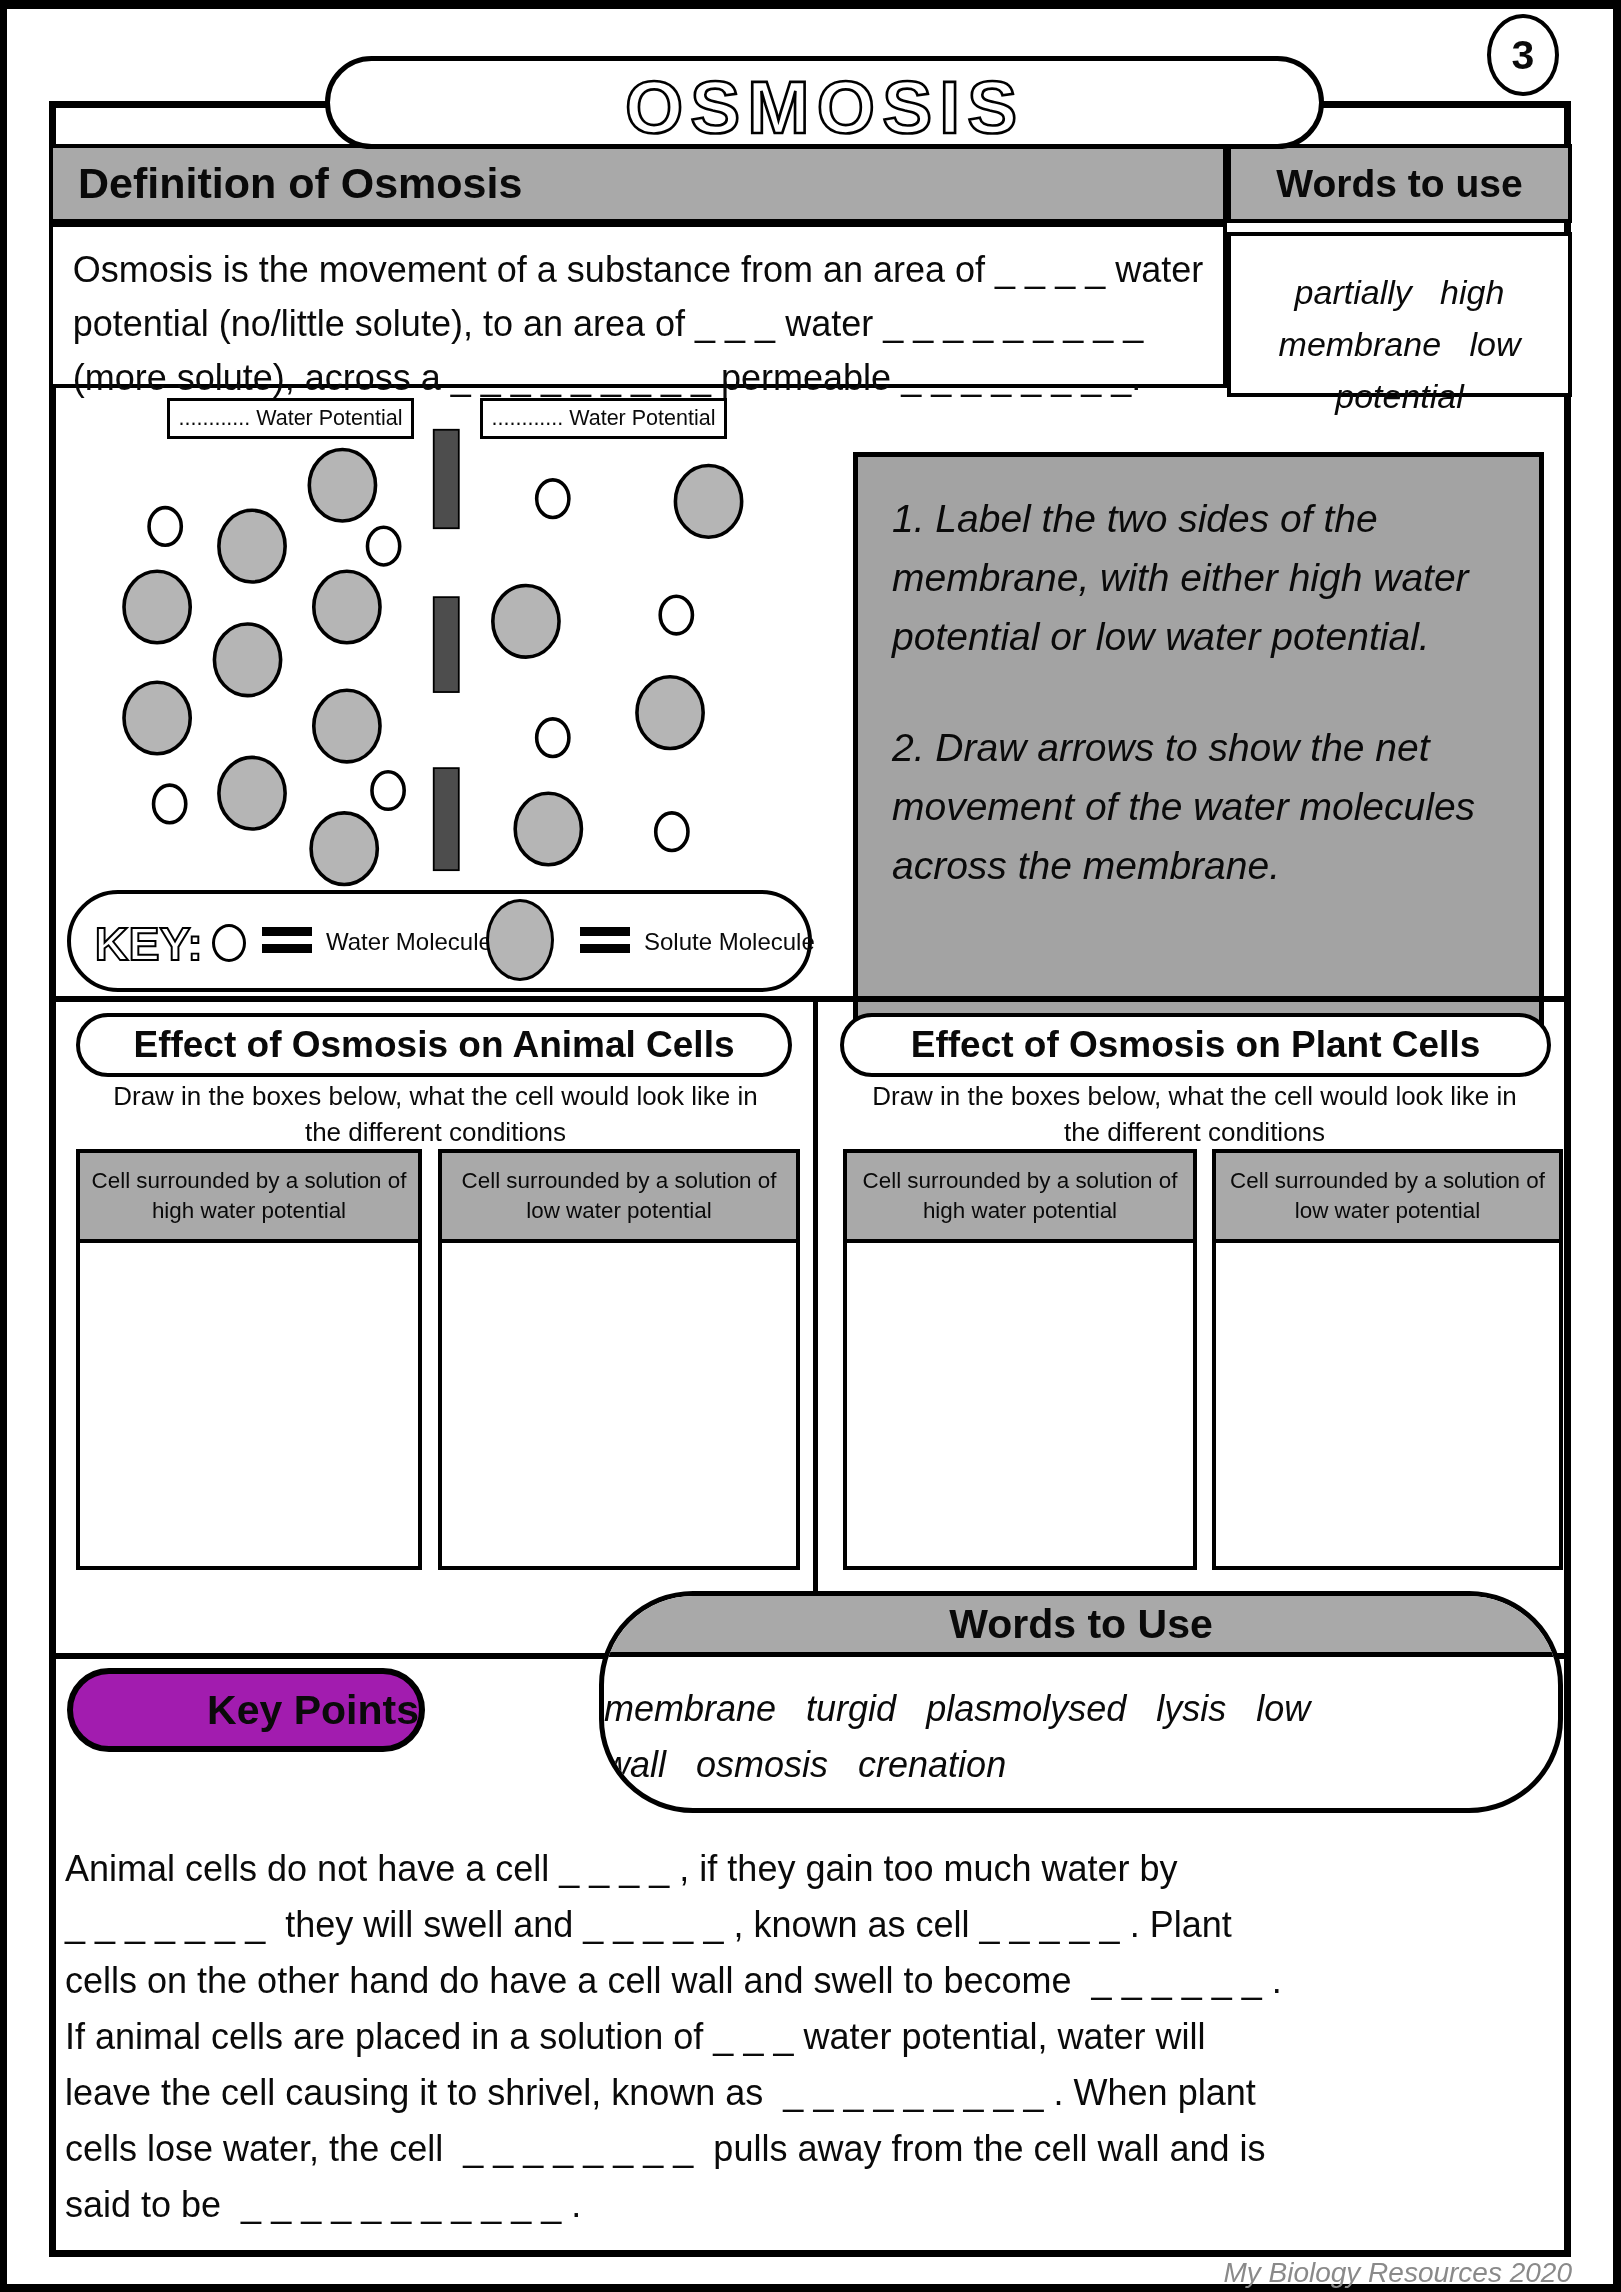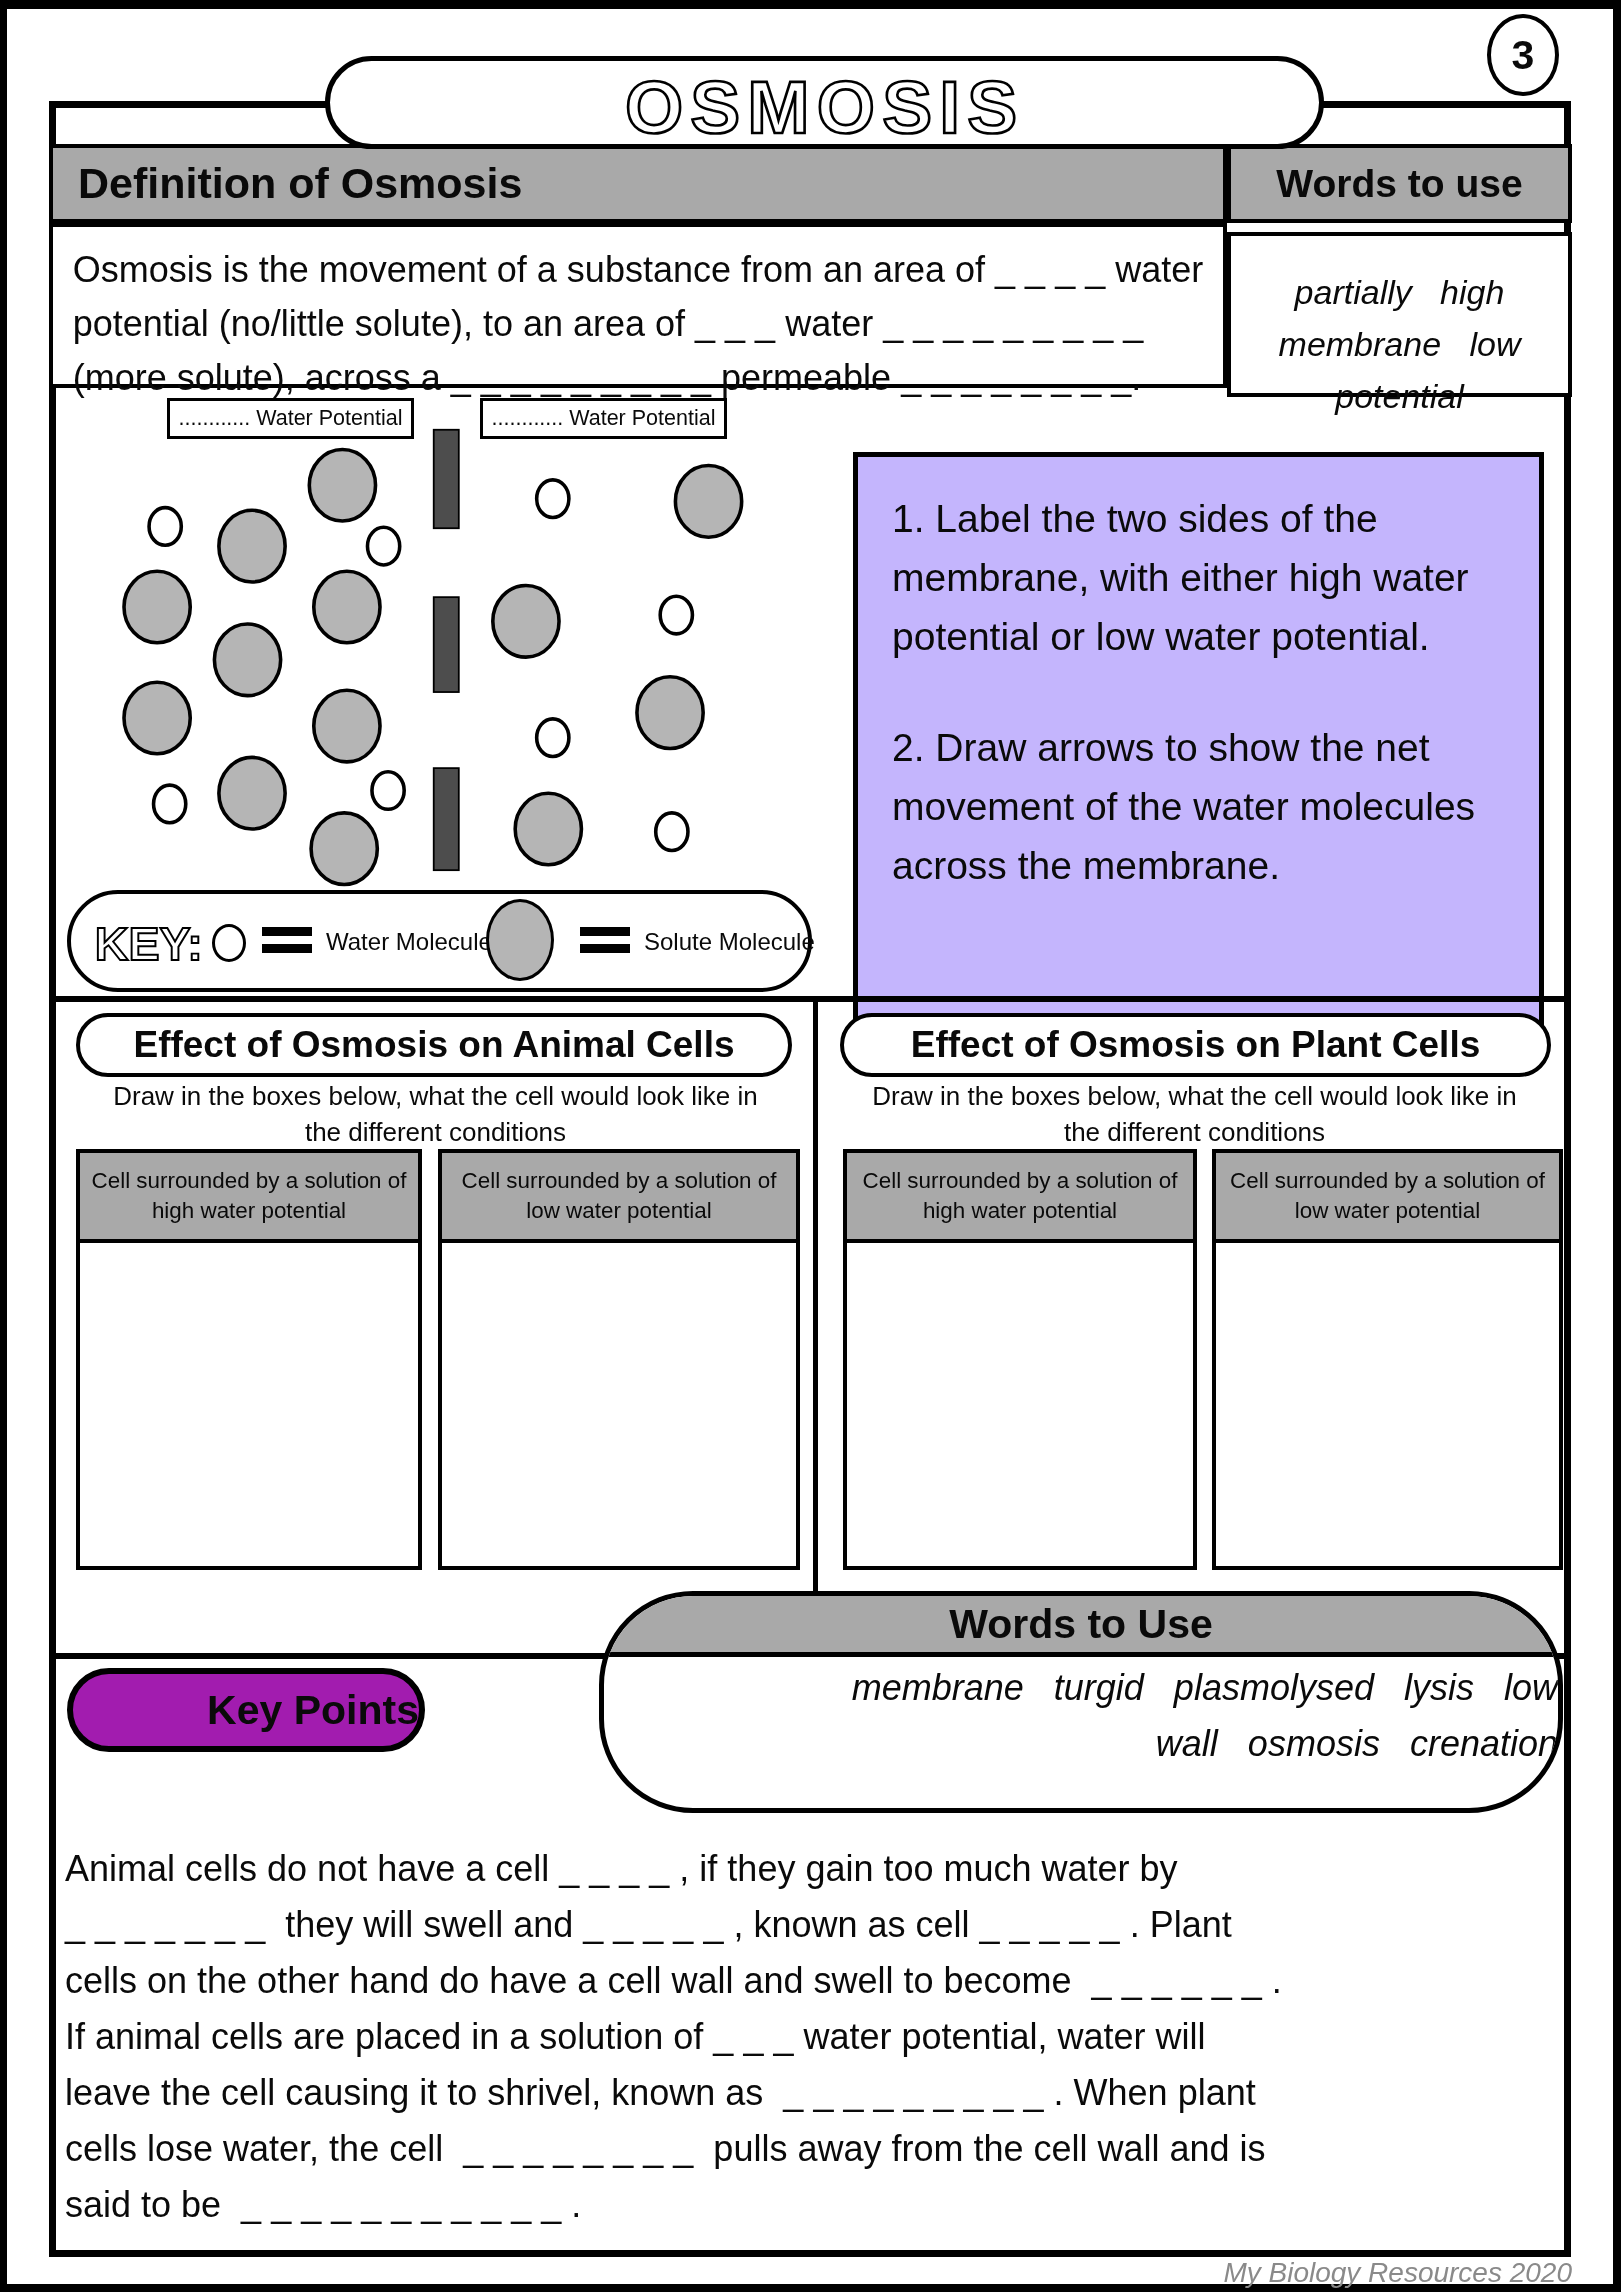--- a/index.html
+++ b/index.html
@@ -13,37 +13,37 @@
   .hdr-cell{position:absolute;background:#a9a9a9;border:4.5px solid #000;display:flex;align-items:center;}
   .body-cell{position:absolute;background:#fff;border:4.5px solid #000;}
   .def-head-text{font-size:43px;font-weight:bold;padding-left:25px;}
   .words-head-text{font-size:39px;font-weight:bold;width:100%;text-align:center;}
   .def-lines{padding:16px 18px 0 19.7px;}
   .def-lines .ln{font-size:36px;line-height:54px;white-space:pre;}
   .words-lines{padding-top:30px;text-align:center;}
   .words-lines .ln{font-size:34px;font-style:italic;line-height:52px;white-space:pre;}
   .hline{position:absolute;background:#000;}
   .label-box{position:absolute;border:3.6px solid #000;background:#fff;display:flex;align-items:center;justify-content:center;font-size:21.5px;white-space:pre;}
-  .instr-box{position:absolute;left:853px;top:452px;width:691px;height:604px;border:5.4px solid #000;background:#c4b5fd;padding:32px 34px;}
+  .instr-box{position:absolute;left:853px;top:452px;width:691px;height:604px;border:5.4px solid #000;background:#a3a3a3;padding:32px 34px;font-style:italic;}
   .instr-box .item{font-size:39px;line-height:59px;margin-bottom:52px;}
   .key-pill{position:absolute;left:67px;top:890px;width:745px;height:102px;border:4.5px solid #000;border-radius:51px;background:#fff;}
   .ellipse{position:absolute;border:3.6px solid #000;border-radius:50%;}
   .equals{position:absolute;width:50px;height:27px;}
   .equals > div{width:50px;height:9px;background:#000;}
   .equals > div:first-child{margin-bottom:8px;}
   .key-text{position:absolute;font-size:24px;white-space:nowrap;}
   .cells-vdiv{position:absolute;left:813px;top:1002px;width:5.4px;height:589px;background:#000;}
   .sect-pill{position:absolute;height:64px;border:4.5px solid #000;border-radius:33px;background:#fff;display:flex;align-items:center;justify-content:center;font-size:37px;font-weight:bold;white-space:nowrap;}
   .caption{position:absolute;text-align:center;}
   .caption .ln{font-size:26px;line-height:36px;white-space:pre;}
   .draw-box{position:absolute;border:4.5px solid #000;background:#fff;}
   .draw-box .dhead{background:#a9a9a9;border-bottom:4.5px solid #000;height:90px;display:flex;align-items:center;justify-content:center;text-align:center;font-size:22.4px;line-height:29.6px;padding:3.6px 7.2px;}
   .words-pill{position:absolute;left:599px;top:1591px;width:964px;height:222px;border:5.4px solid #000;border-radius:94px;background:#fff;overflow:hidden;z-index:4;}
   .words-pill .whead{background:#a9a9a9;height:61px;border-bottom:5.4px solid #000;display:flex;align-items:center;justify-content:center;font-size:41px;font-weight:bold;}
-  .words-pill .wbody{text-align:right;padding-top:3px;}
+  .words-pill .wbody{text-align:left;padding-top:24px;}
   .words-pill .wbody .ln{font-size:36px;font-style:italic;line-height:56px;white-space:pre;}
   .keypoints-label{position:absolute;left:67px;top:1668px;width:358px;height:84px;border:6.3px solid #000;border-radius:42px;background:#a21caf;display:flex;align-items:center;justify-content:flex-end;font-size:41px;font-weight:bold;}
   .paragraph{position:absolute;left:65px;top:1841px;width:1487px;}
   .paragraph .ln{font-size:36px;line-height:56px;white-space:pre;}
   .footer{position:absolute;left:896px;top:2257px;width:676px;text-align:right;font-size:28px;font-style:italic;color:#8a8a8a;}
 </style>
 </head>
 <body>
 
 <div class="page">

